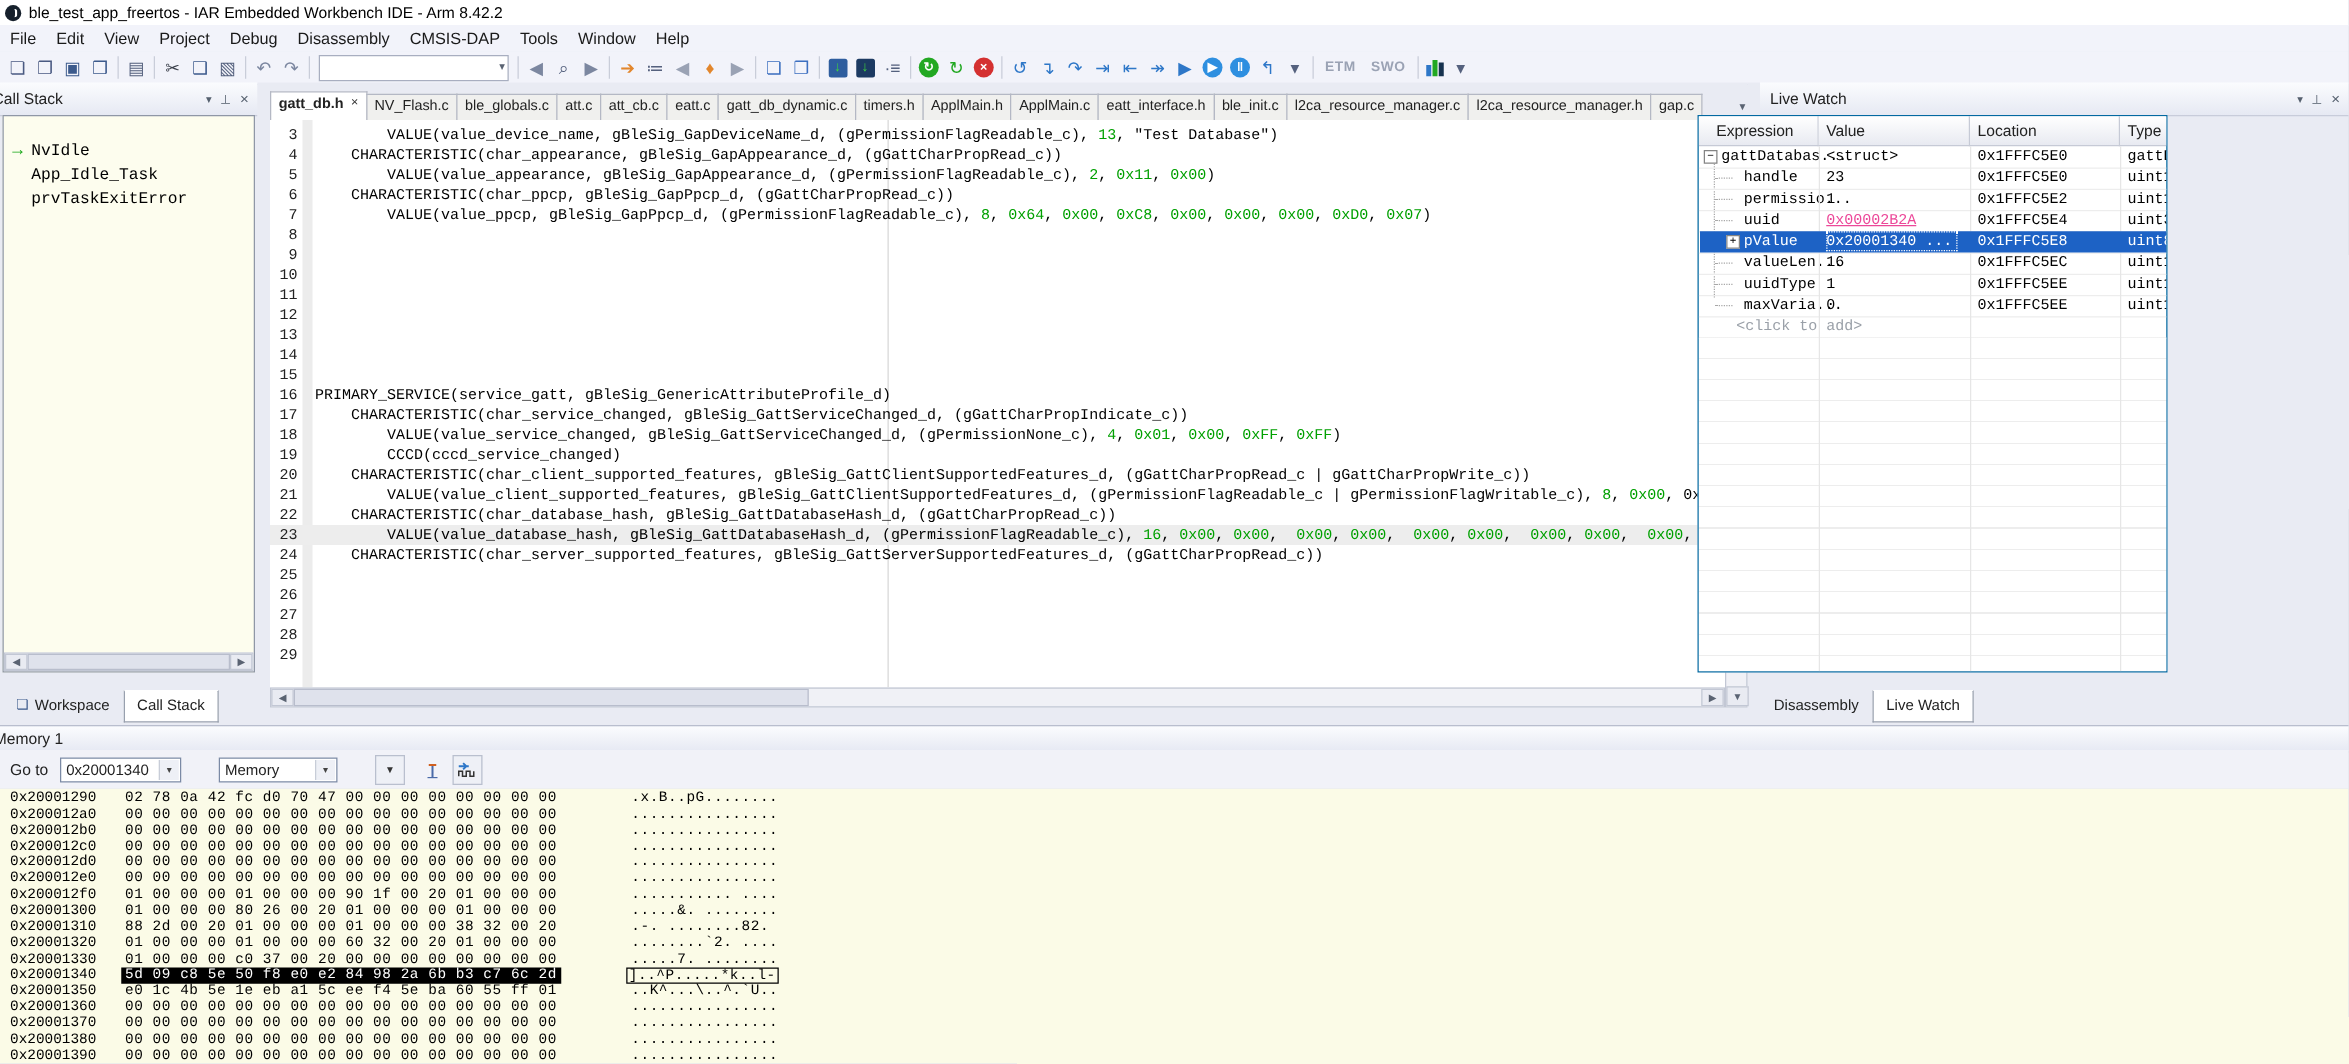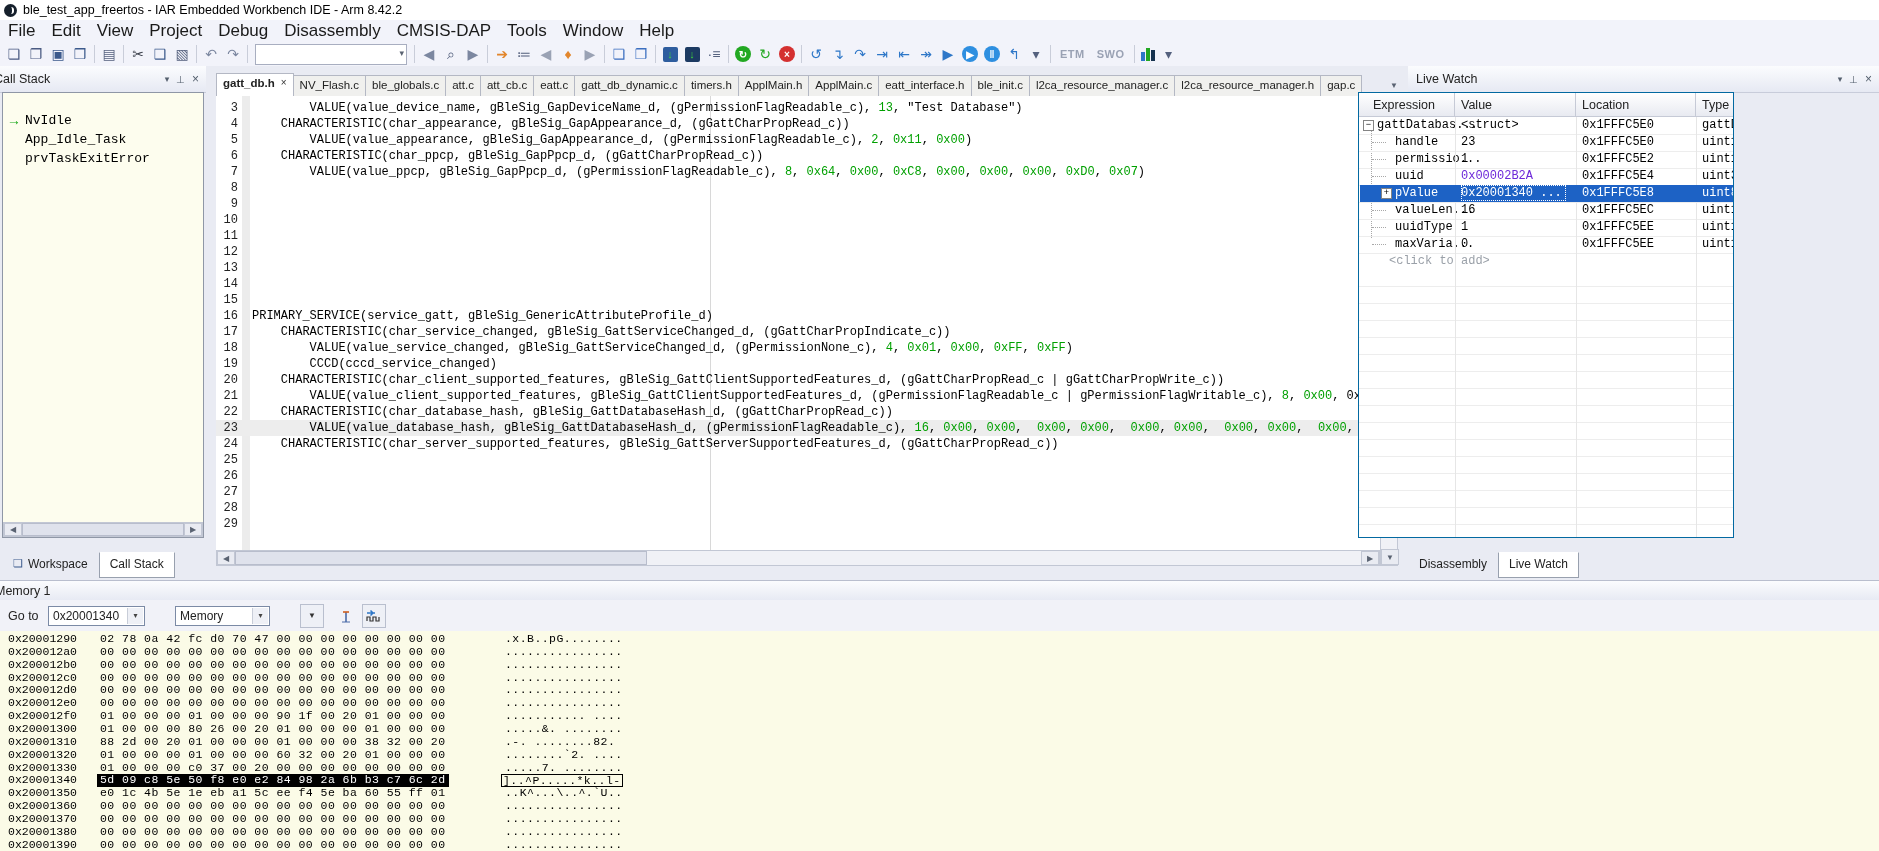--- a/index.html
+++ b/index.html
@@ -4,21 +4,21 @@
 <style>
   html,body{margin:0;padding:0;background:#d6d9e4;}
   #root{position:relative;width:1879px;height:851px;background:#e9ebf3;font-family:"Liberation Sans",sans-serif;overflow:hidden;}
   .abs{position:absolute;}
   
   .titlebar{left:0;top:0;width:1879px;height:20px;background:#ffffff;display:flex;align-items:center;border-bottom:1px solid #e4e6ee;}
   .appicon{width:13px;height:13px;border-radius:50%;background:#16202c;margin:0 6px 0 4px;position:relative;}
   .appicon::after{content:"";position:absolute;left:4px;top:3px;width:4px;height:7px;border-right:2px solid #fff;border-radius:0 3px 3px 0;}
   .title-text{font-size:12.5px;color:#000;}
   
-  .menubar{left:0;top:20px;width:1879px;height:21px;background:#f2f3fa;display:flex;align-items:center;font-size:17px;color:#1a1a1a;}
+  .menubar{left:0;top:20px;width:1879px;height:21px;background:#f2f3fa;display:flex;align-items:center;font-size:13px;color:#1a1a1a;}
   .menu-item{padding:2px 8px;cursor:default;}
   
   .toolbar{left:0;top:41px;width:1879px;height:27px;background:#f2f3fa;border-bottom:1px solid #d8dbe6;display:flex;align-items:center;padding-left:3px;box-sizing:border-box;}
   .tb-btn{width:22px;height:22px;display:flex;align-items:center;justify-content:center;font-size:14px;cursor:default;}
   .tb-glyph{display:flex;align-items:center;justify-content:center;}
   .tb-glyph.round{width:16px;height:16px;border-radius:50%;font-size:10px;font-weight:bold;}
   .tb-glyph.sq{width:15px;height:15px;border-radius:2px;font-size:11px;font-weight:bold;}
   .tb-sep{width:1px;height:18px;background:#c9cdd9;margin:0 3px;flex:0 0 auto;}
   .tb-combo{width:150px;height:19px;background:#fff;border:1px solid #a8aec0;margin:0 4px;position:relative;flex:0 0 auto;}
   .tb-combo .arrow{position:absolute;right:2px;top:3px;font-size:9px;color:#5a6372;}
@@ -63,21 +63,21 @@
   .vscroll{left:1380px;top:113px;width:18px;height:453px;background:#f0f1f6;border:1px solid #c2c7d4;box-sizing:border-box;}
   
   .lw-box{left:1358px;top:92px;width:376px;height:446px;background:#fff;border:1px solid #0369a1;box-sizing:border-box;overflow:hidden;}
   .lw-head{position:absolute;left:0;top:0;width:467px;height:24px;display:flex;}
   .lw-hcell{background:linear-gradient(#ffffff,#e8eaf1);border-right:1px solid #c6cad6;border-bottom:1px solid #c6cad6;font-size:12.5px;color:#222;display:flex;align-items:center;box-sizing:border-box;padding-left:6px;}
   .lw-rows{position:absolute;left:0;top:24px;width:467px;height:420px;font-family:"Liberation Mono",monospace;font-size:12px;}
   .lw-row{position:absolute;left:0;width:467px;height:17px;line-height:16px;border-bottom:1px solid #ededed;}
   .lw-cell{position:absolute;top:0;white-space:nowrap;color:#000;}
   .lw-sel{position:absolute;left:1px;width:431px;height:17px;background:#1d62c5;}
   .lw-sel-text{color:#fff !important;}
-  .lw-red{color:#6d28d9;}
+  .lw-red{color:#ec4899;text-decoration:underline;}
   .ebox{position:absolute;width:9px;height:9px;top:3px;border:1px solid #848484;background:#fff;font-size:9px;line-height:7px;text-align:center;color:#000;font-family:"Liberation Sans",sans-serif;}
   .stub{position:absolute;top:8px;border-bottom:1px dotted #a8a8a8;}
   .vdots{position:absolute;border-left:1px dotted #a8a8a8;}
   .vline{position:absolute;top:24px;width:1px;background:#e6e6e6;}
   .lw-filler{position:absolute;left:0;width:467px;background:repeating-linear-gradient(#fff 0 16px,#ededed 16px 17px);}
   .addrow{color:#9aa0a8;font-family:"Liberation Mono",monospace;font-size:12px;}
   
   .mem-header{left:0;top:580px;width:1879px;height:20px;background:linear-gradient(#fbfcfe,#e6e9f3);border-top:1px solid #b9bece;border-bottom:1px solid #cdd1dd;font-size:12.5px;color:#222;display:flex;align-items:center;overflow:hidden;}
   .mem-toolbar{left:0;top:600px;width:1879px;height:31px;background:#f1f2f8;border-bottom:1px solid #d2d6e2;display:flex;align-items:center;font-size:12.5px;color:#222;}
   .combo{height:20px;background:#fff;border:1px solid #7b8aa5;display:flex;align-items:center;box-sizing:border-box;position:relative;font-size:12px;}

